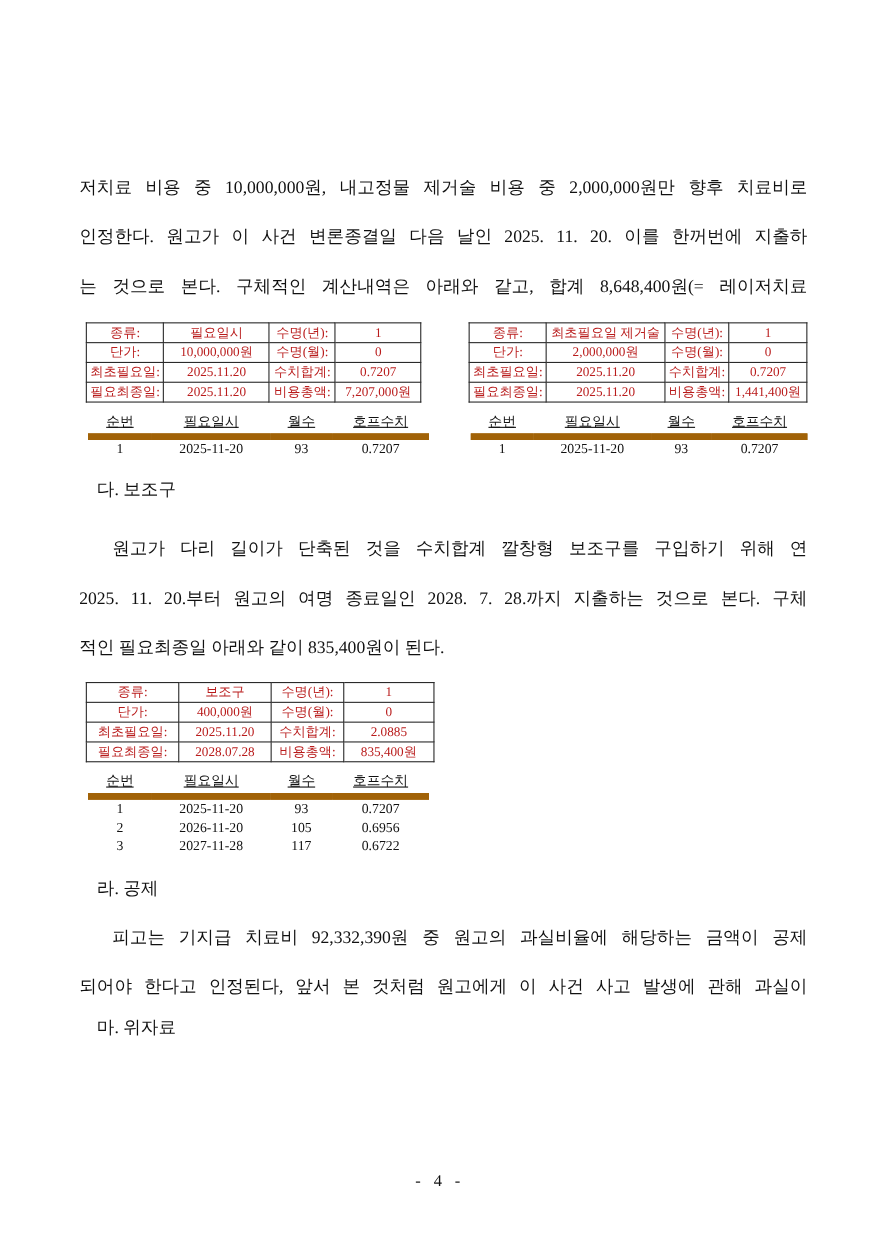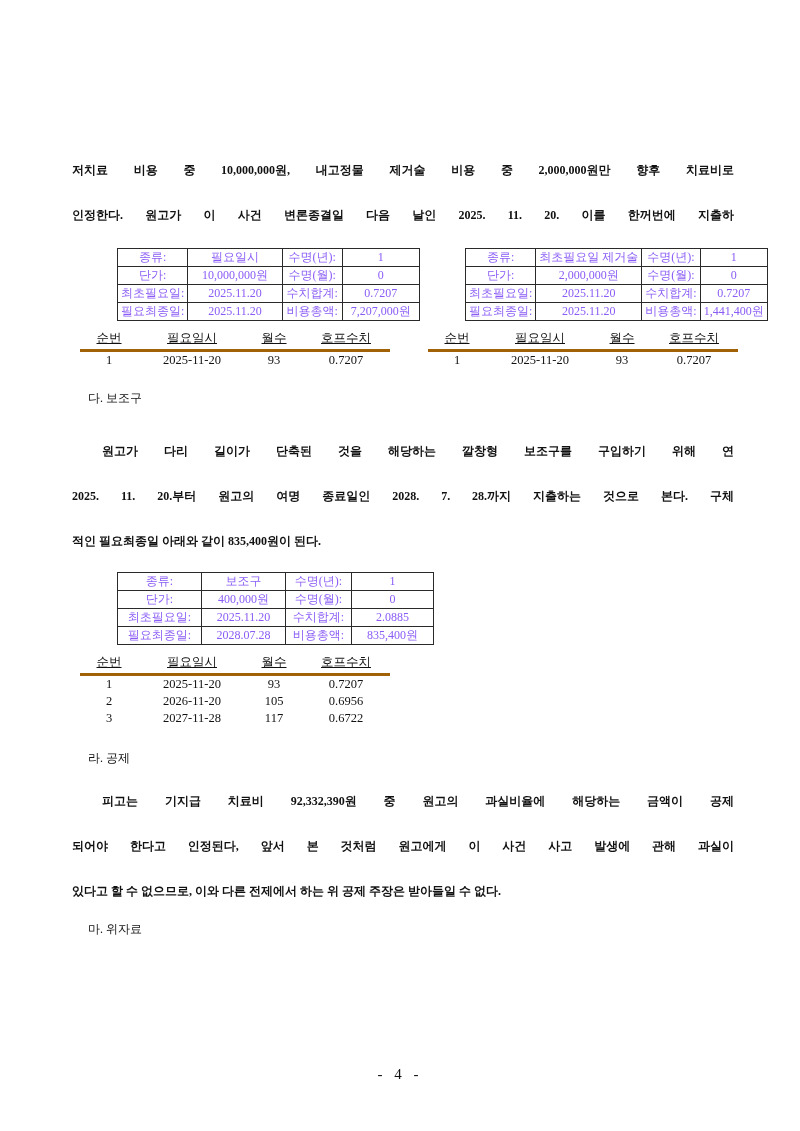--- a/index.html
+++ b/index.html
@@ -9,47 +9,46 @@
     background:#ffffff;
     box-sizing:border-box;
     padding:148px 66px 0 72px;
     font-family:"Liberation Serif", "DejaVu Serif", serif;
     color:#111111;
     overflow:hidden;
   }
   
   .pline {
     height:45px; line-height:45px;
-    font-size:12px;
+    font-size:16px;
     text-align:justify;
     word-break:keep-all;
     white-space:nowrap;
     overflow:hidden;
-    font-weight:bold;
   }
   .pline.j { text-align-last:justify; white-space:normal; }
   .pline.ind { text-indent:30px; }
   .heading {
     height:30px; line-height:30px;
-    font-size:12px;
+    font-size:16px;
     padding-left:16px;
   }
   .h-c { margin-top:14px; }
   .h-d { margin-top:16px; }
   .h-e { margin-top:0px; }
   .para-c { margin-top:16px; }
   .para-d { margin-top:6px; }
 
   
   .tables-row { display:flex; margin-top:10px; }
   .tgroup { margin-left:6px; }
   .tgroup-left { width:342px; flex:0 0 342px; }
 
   
-  table.info { border-collapse:collapse; font-size:12px; color:#8b5cf6;margin-left:39px; }
+  table.info { border-collapse:collapse; font-size:12px; color:#b91c1c; }
   table.info td {
     border:1px solid #2a2a2a;
     height:15px; padding:0 3px;
     text-align:center; white-space:nowrap;
     font-weight:normal;
   }
   .t-laser col.ca { width:62px; } .t-laser col.cb { width:96px; }
   .t-laser col.cc { width:60px; } .t-laser col.cd { width:78px; }
   .t-removal col.ca { width:62px; } .t-removal col.cb { width:112px; }
   .t-removal col.cc { width:60px; } .t-removal col.cd { width:82px; }
@@ -57,40 +56,41 @@
   .t-device col.cc { width:66px; } .t-device col.cd { width:82px; }
 
   
   table.sched { border-collapse:collapse; font-size:12.5px; margin-top:8px; margin-left:2px; color:#111; }
   table.sched col.s1 { width:58px; }
   table.sched col.s2 { width:108px; }
   table.sched col.s3 { width:56px; }
   table.sched col.s4 { width:88px; }
   table.sched th {
     font-weight:normal; text-align:center;
-    border-bottom:3px solid #a16207;
+    border-bottom:6px solid #a16207;
     padding:1px 0 2px 0; white-space:nowrap;
   }
   table.sched th span { text-decoration:underline; }
   table.sched td { text-align:center; padding:1px 0; height:15px; white-space:nowrap; }
 
   .footer {
     position:absolute; left:0; bottom:48px;
     width:100%; text-align:center;
     font-size:15px; letter-spacing:4px; color:#111;
   }
 </style>
 </head>
 <body>
 
 <div class="page">
 
   <div class="para">
     <div class="pline j">저치료 비용 중 10,000,000원, 내고정물 제거술 비용 중 2,000,000원만 향후 치료비로</div>
     <div class="pline j">인정한다. 원고가 이 사건 변론종결일 다음 날인 2025. 11. 20. 이를 한꺼번에 지출하</div>
+    <div class="pline j">는 것으로 본다. 구체적인 계산내역은 아래와 같고, 합계 8,648,400원(= 레이저치료</div>
   </div>
 
   <div class="tables-row">
 
     <div class="tgroup tgroup-left">
       <table class="info t-laser">
         <colgroup>
             <col class="ca">
             <col class="cb">
             <col class="cc">
@@ -207,21 +207,21 @@
             <td>0.7207</td>
           </tr>
         </tbody>
       </table>
     </div>
   </div>
 
   <div class="heading h-c">다. 보조구</div>
 
   <div class="para para-c">
-    <div class="pline j ind">원고가 다리 길이가 단축된 것을 해당하는 깔창형 보조구를 구입하기 위해 연</div>
+    <div class="pline j ind">원고가 다리 길이가 단축된 것을 수치합계 깔창형 보조구를 구입하기 위해 연</div>
     <div class="pline j">2025. 11. 20.부터 원고의 여명 종료일인 2028. 7. 28.까지 지출하는 것으로 본다. 구체</div>
     <div class="pline">적인 필요최종일 아래와 같이 835,400원이 된다.</div>
   </div>
 
   <div class="tgroup" style="margin-top:8px;">
     <table class="info t-device">
       <colgroup>
           <col class="ca">
           <col class="cb">
           <col class="cc">
@@ -290,20 +290,19 @@
         </tr>
       </tbody>
     </table>
   </div>
 
   <div class="heading h-d">라. 공제</div>
 
   <div class="para para-d">
     <div class="pline j ind">피고는 기지급 치료비 92,332,390원 중 원고의 과실비율에 해당하는 금액이 공제</div>
     <div class="pline j">되어야 한다고 인정된다, 앞서 본 것처럼 원고에게 이 사건 사고 발생에 관해 과실이</div>
-    <div class="pline">있다고 할 수 없으므로, 이와 다른 전제에서 하는 위 공제 주장은 받아들일 수 없다.</div>
   </div>
 
   <div class="heading h-e">마. 위자료</div>
 
   <div class="footer">- 4 -</div>
 
 </div>
 
 </body></html>

